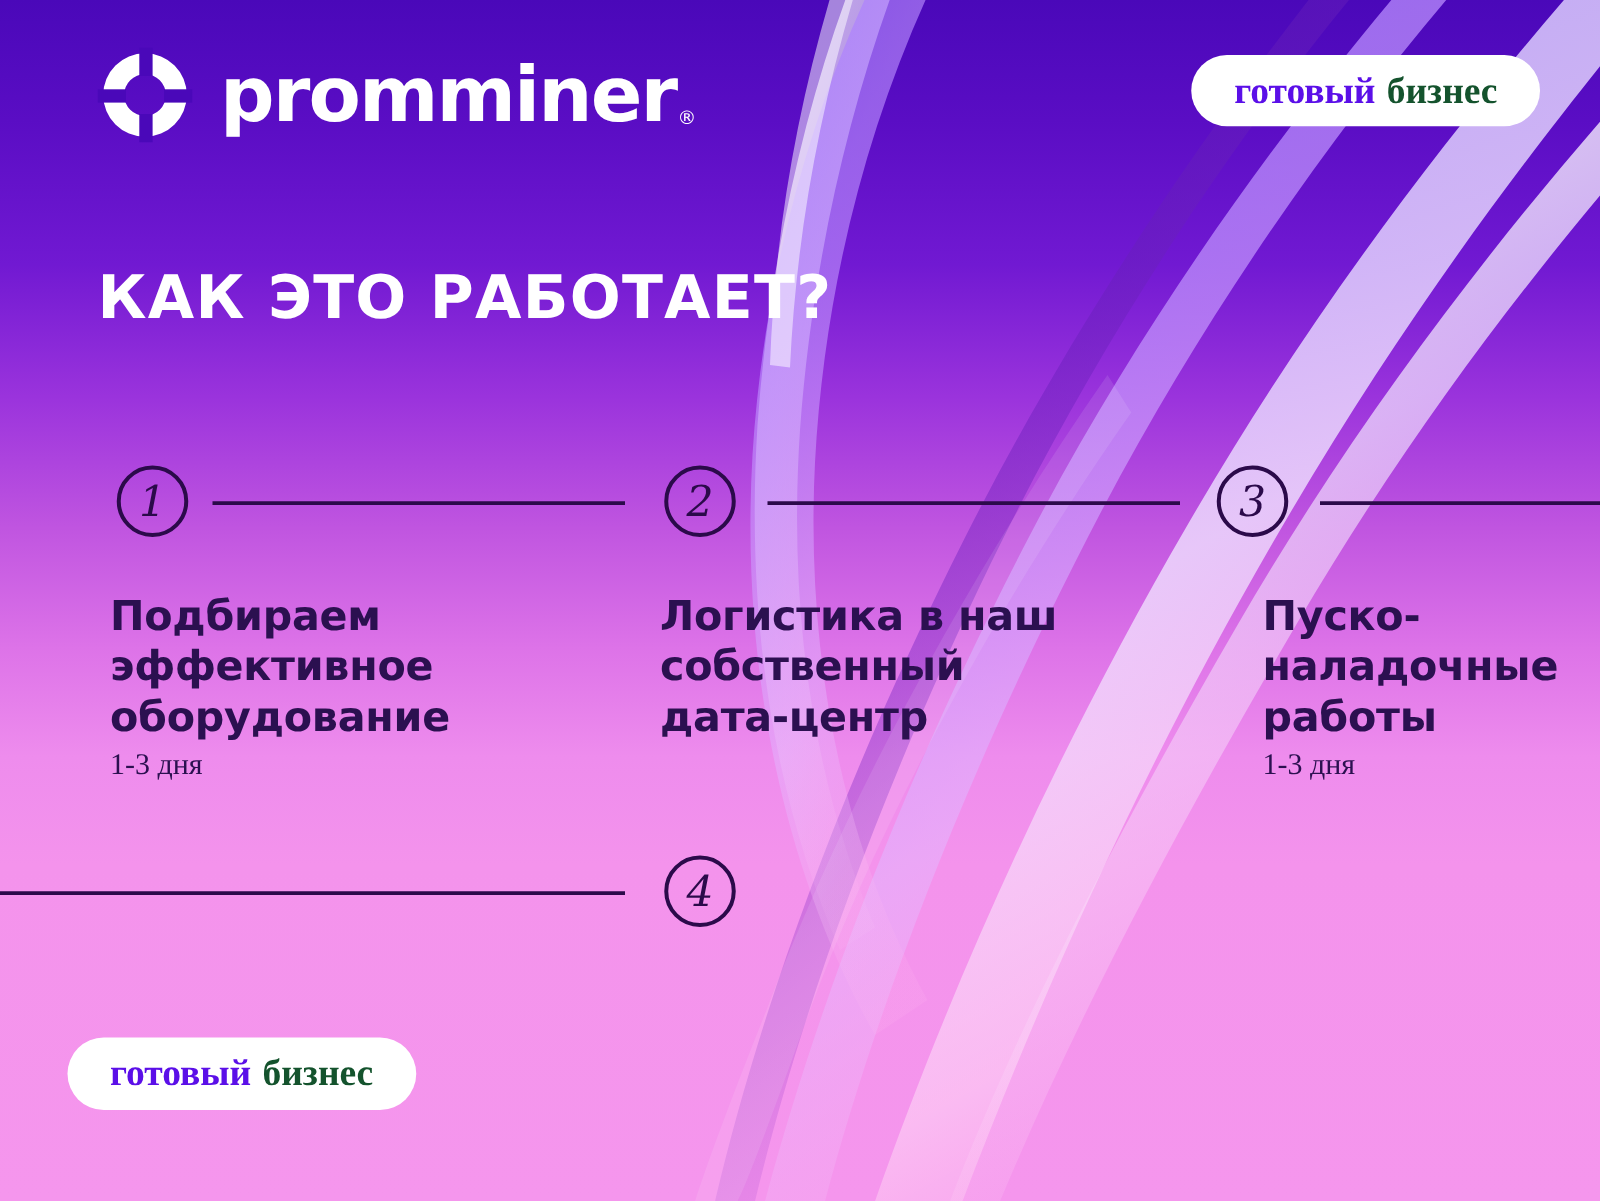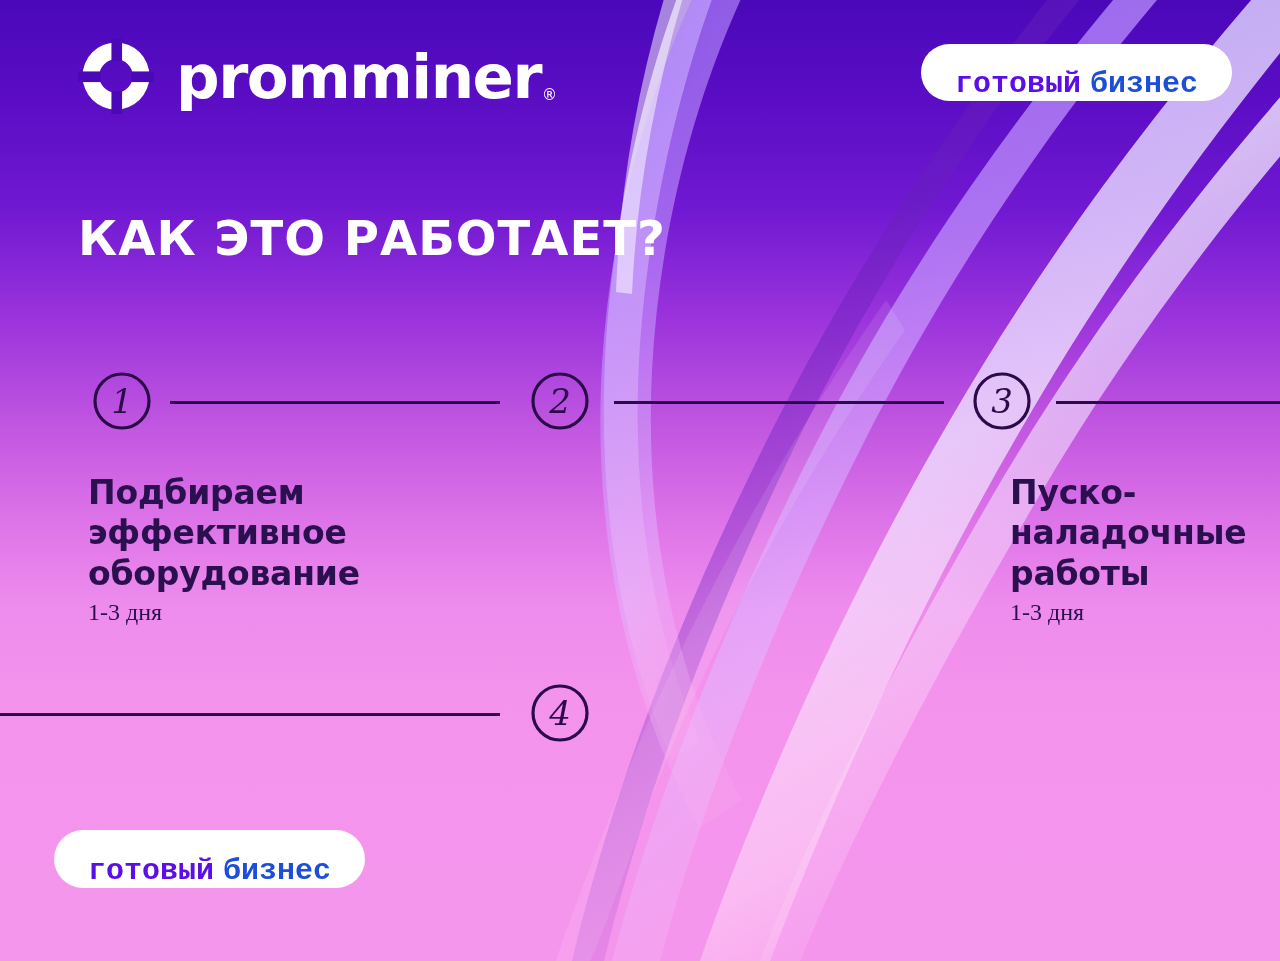--- a/index.html
+++ b/index.html
@@ -55,28 +55,28 @@
     left:1px;
     font-weight:normal;
   }
 
   
   .pill {
     position:absolute;
     background:#ffffff;
     border-radius:999px;
     display:flex;
-    align-items:flex-end;
+    align-items:center;
     justify-content:center;
     white-space:nowrap;
     font-weight:bold;
-    font-family:Liberation Mono, monospace;
+    font-family:Liberation Serif, serif;
   }
   .pill .w1 { color:#5B0FE8; }
-  .pill .w2 { color:#1d4ed8; margin-left:0.30em; }
+  .pill .w2 { color:#14532d; margin-left:0.30em; }
 
   #pill-top {
     right:48px; top:44px;
     height:57px;
     padding:0 34px;
     font-size:30px;
   }
   #pill-bottom {
     left:54px; top:830px;
     height:58px;
@@ -234,20 +234,23 @@
 
   <div class="marker" style="left:530px; top:371px;">
     <svg width="60" height="60" viewBox="0 0 60 60" aria-hidden="true">
       <circle cx="30" cy="30" r="27" fill="none" stroke="#2b0a4a" stroke-width="3.2"></circle>
       <text class="num" x="30" y="42" text-anchor="middle">2</text>
     </svg>
   </div>
   <div class="rule" style="left:614px; top:401px; width:330px;"></div>
 
   <div class="step-body" style="left:528px; top:473px; width:430px;">
+    <div class="step-title">Логистика в наш
+собственный
+дата-центр</div>
   </div>
 
   <div class="marker" style="left:972px; top:371px;">
     <svg width="60" height="60" viewBox="0 0 60 60" aria-hidden="true">
       <circle cx="30" cy="30" r="27" fill="none" stroke="#2b0a4a" stroke-width="3.2"></circle>
       <text class="num" x="30" y="42" text-anchor="middle">3</text>
     </svg>
   </div>
   <div class="rule" style="left:1056px; top:401px; width:224px;"></div>
 

